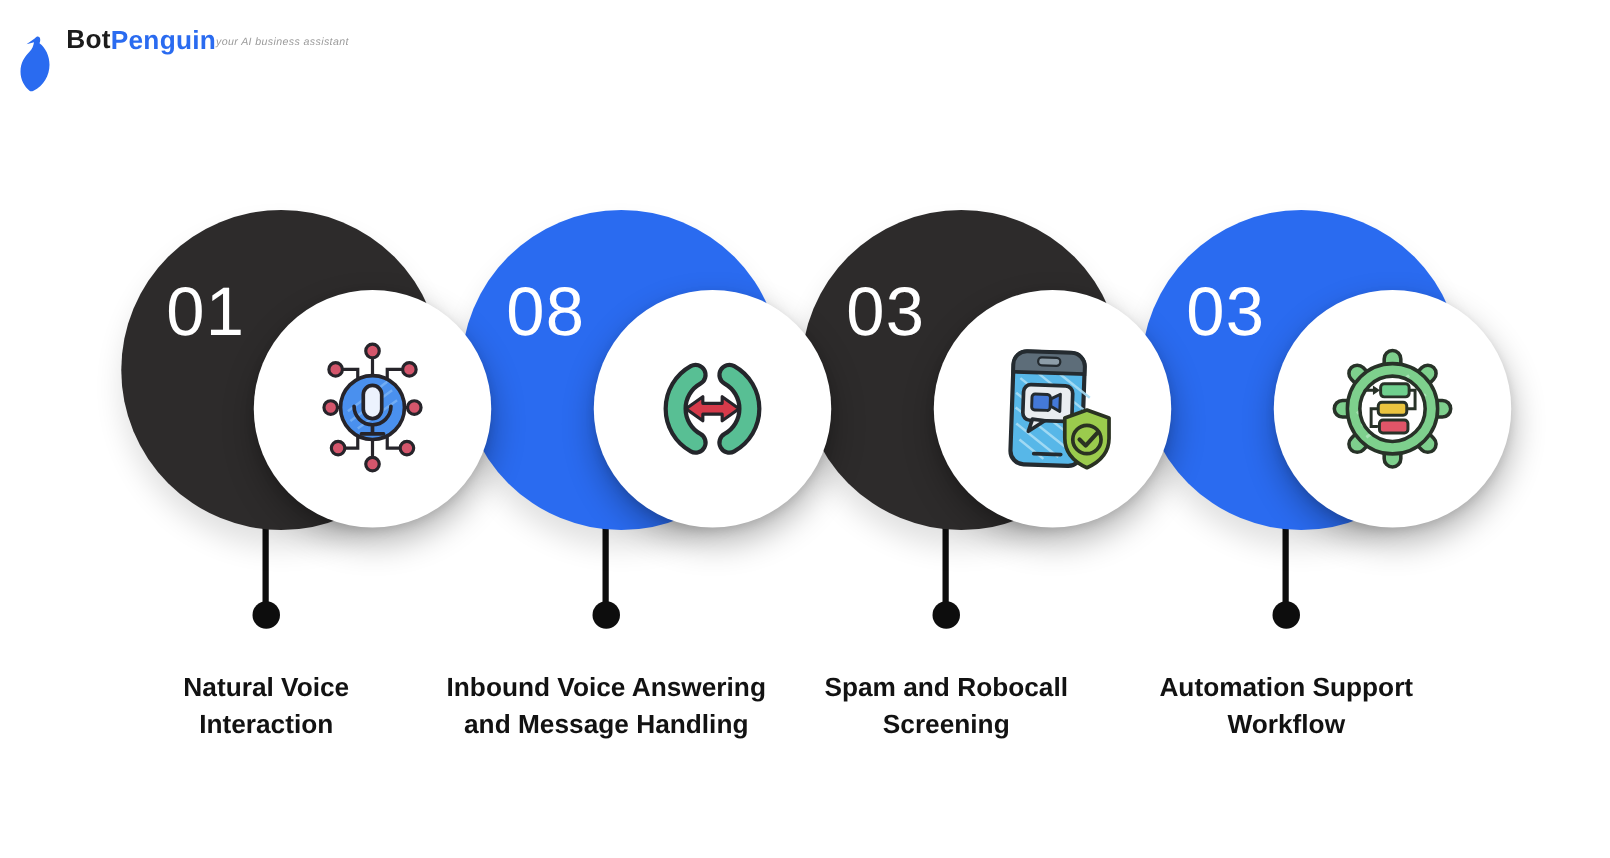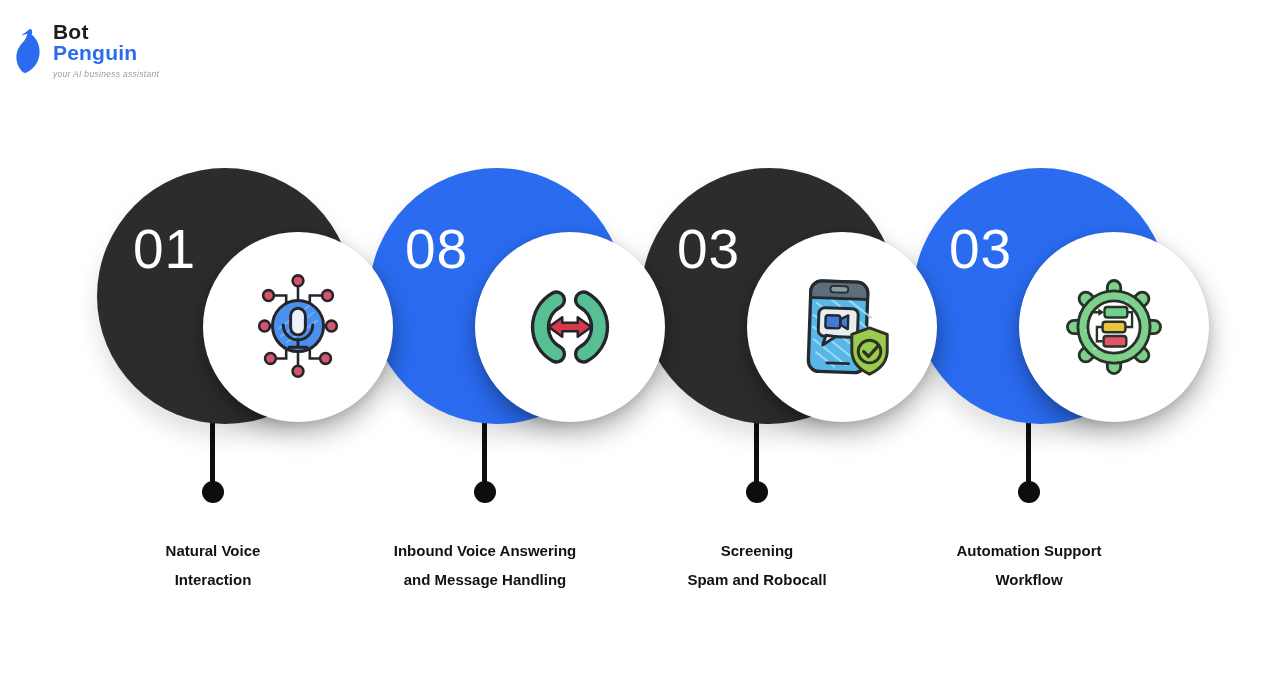--- a/index.html
+++ b/index.html
@@ -4,21 +4,21 @@
 <style>
   html,body{margin:0;padding:0;background:#ffffff;}
   .canvas{
     position:relative;width:1288px;height:686px;background:var(--background,#fff);
     font-family:"Liberation Sans", sans-serif;overflow:hidden;
   }
 
   
   .logo{position:absolute;left:14px;top:22px;display:flex;align-items:flex-start;gap:7px;}
   .logo svg{display:block;margin-top:4px;}
-  .logo-col{display:flex;flex-direction:column;}
+  .logo-col{display:flex;flex-direction:row;}
   .logo-bot{font-size:21px;font-weight:800;color:var(--logo-text,#1c1c1c);line-height:20px;letter-spacing:.2px;}
   .logo-penguin{font-size:21px;font-weight:800;color:var(--logo-brand,#2a6bf0);line-height:21px;letter-spacing:.2px;}
   .logo-tagline{font-size:8.5px;font-style:italic;color:var(--logo-tagline,#9a9a9a);margin-top:6px;letter-spacing:.3px;}
 
   
   .step{position:absolute;top:168px;width:256px;height:256px;}
   .step-1{left:97px;} .step-2{left:369px;} .step-3{left:641px;} .step-4{left:913px;}
 
   .big{
     position:absolute;left:0;top:0;width:256px;height:256px;border-radius:50%;
@@ -34,21 +34,21 @@
     box-shadow:1px 12px 26px rgba(0,0,0,.30), 0 3px 8px rgba(0,0,0,.10);
     display:flex;align-items:center;justify-content:center;
   }
   .white svg{display:block;}
 
   .stem{position:absolute;left:113px;top:248px;width:5px;height:76px;background:var(--stem,#0d0d0d);z-index:0;border-radius:2px;}
   .dot{position:absolute;left:105px;top:313px;width:22px;height:22px;border-radius:50%;background:var(--stem,#0d0d0d);z-index:0;}
 
   .label{
     position:absolute;left:-44px;top:368px;width:320px;text-align:center;z-index:1;
-    font-size:15px;font-weight:700;line-height:29px;color:var(--label-text,#121212);
+    font-size:21px;font-weight:700;line-height:29px;color:var(--label-text,#121212);
   }
 </style>
 </head>
 <body>
 
 <div class="canvas">
 
   <div class="logo">
     <svg width="32" height="50" viewBox="0 0 40 58">
       <path fill="#2a6bf0" d="M12 56 C7 52 3 45 3 37 C3 28 7 22 12 17 C14.5 14.5 16 11 16.5 7.5 L9 9.5 L17.5 3.5 C19 1.5 20.5 1 22 2.5 C23 4 23 6.2 22 8.5 C28 13 32 21 32 30 C32 41 26 51 16 56 C14.5 56.8 13 56.8 12 56 Z"></path>
@@ -137,22 +137,22 @@
           <rect x="43" y="48.5" width="15" height="13" rx="2.5" fill="#4479d8" stroke="#242b30" stroke-width="2.4"></rect>
           <path d="M58.5 52 L66 48 V62 L58.5 58 Z" fill="#4479d8" stroke="#242b30" stroke-width="2.4" stroke-linejoin="round"></path>
           <path d="M46 97 H68" stroke="#242b30" stroke-width="3" stroke-linecap="round"></path>
         </g>
         <path d="M88 61 l18 6.5 v16.5 c0 12 -8 19.5 -18 24 c-10 -4.5 -18 -12 -18 -24 v-16.5 z" fill="#9bcb4d" stroke="#2a3222" stroke-width="3" stroke-linejoin="round"></path>
         <circle cx="88" cy="85" r="11.5" fill="none" stroke="#2a3222" stroke-width="3"></circle>
         <path d="M82 85 l5 5 l10 -11" fill="none" stroke="#2a3222" stroke-width="3.4" stroke-linecap="round" stroke-linejoin="round"></path>
       </svg>
     </div>
     <div class="label">
+      <div>Spam and Robocall</div>
       <div>Screening</div>
-      <div>Spam and Robocall</div>
     </div>
   </div>
 
   <div class="step step-4">
     <div class="stem"></div>
     <div class="dot"></div>
     <div class="big" style="background: rgb(42, 107, 240);"></div>
     <div class="num">03</div>
     <div class="white">
       <svg width="114" height="114" viewBox="0 0 120 120">

